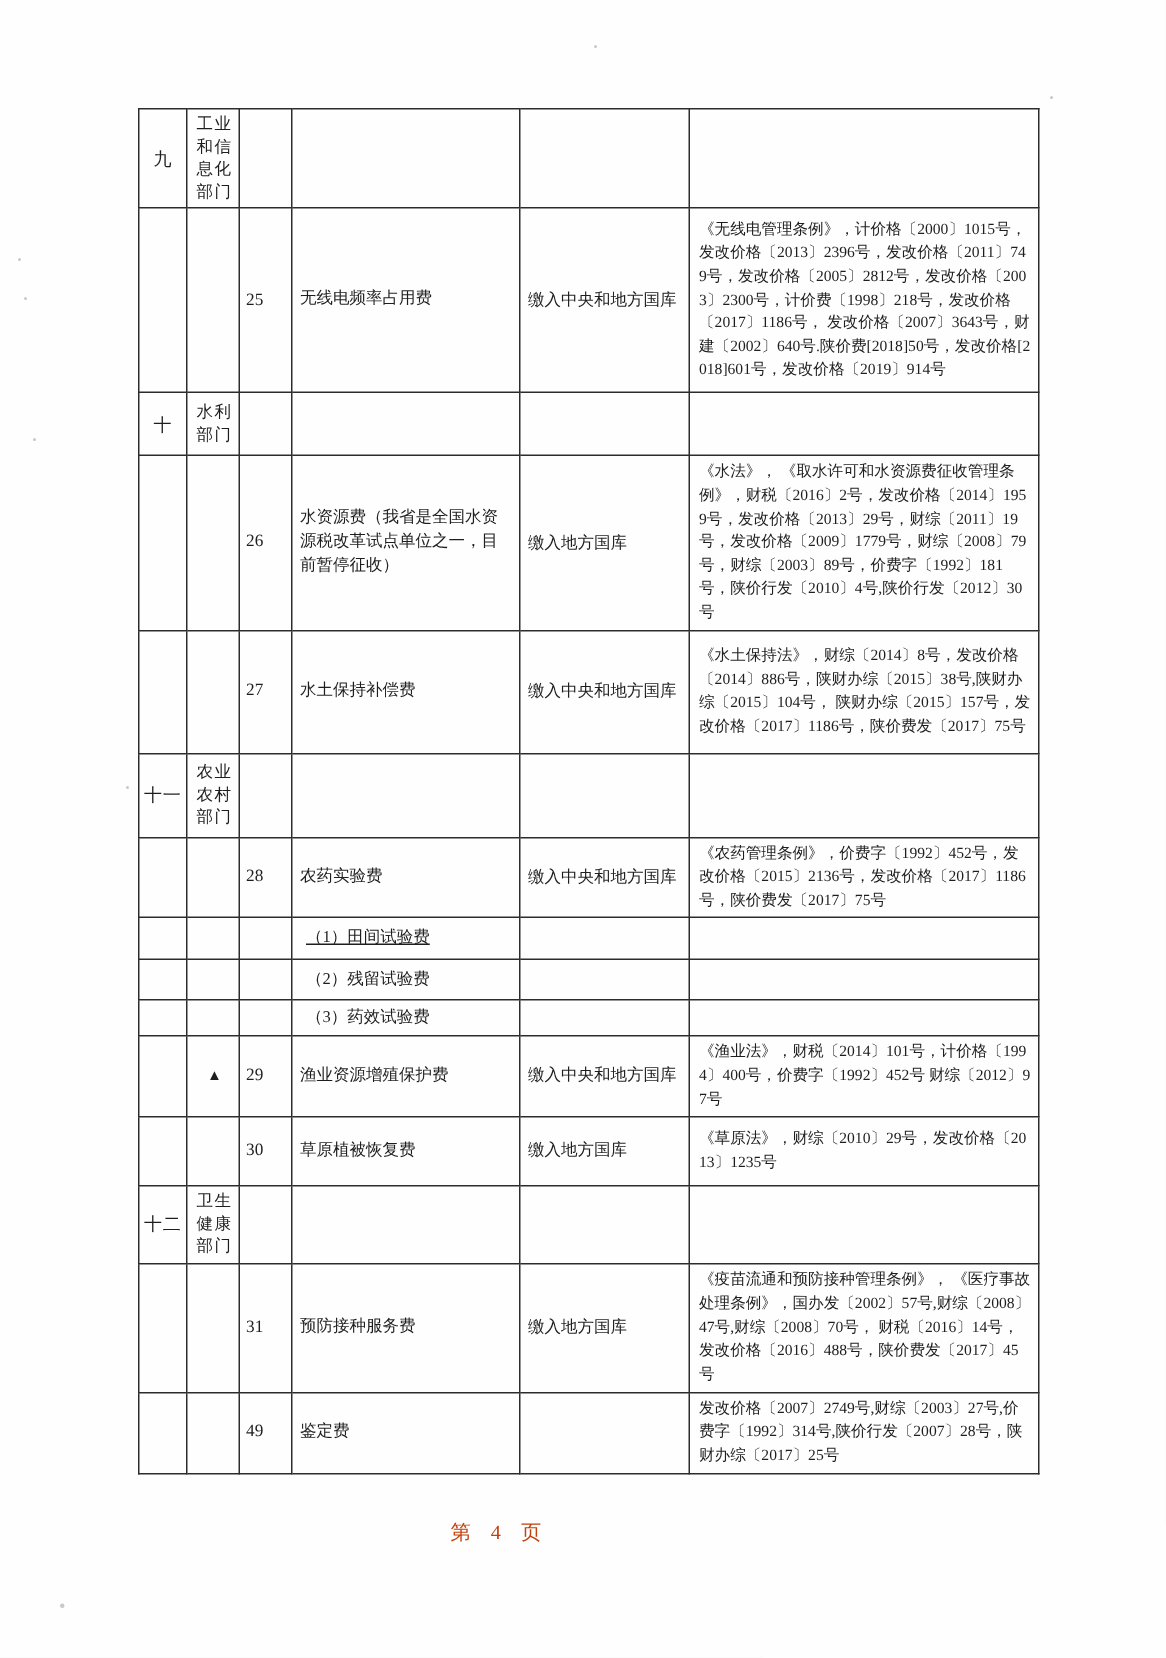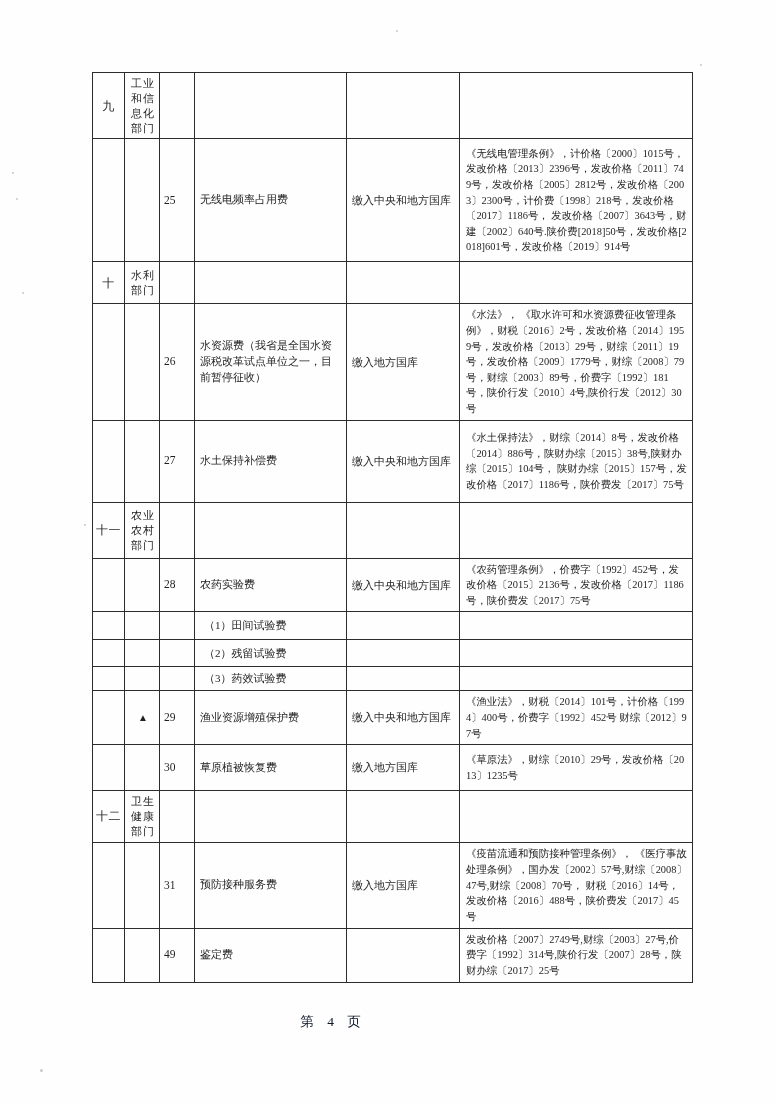--- a/index.html
+++ b/index.html
@@ -72,21 +72,21 @@
     padding:3px 5px 3px 6px;
     vertical-align:middle;
   }
   
   .page-footer{
     position:absolute;
     left:0;top:1013px;width:666px;
     text-align:center;
     font-size:13.5px;
     letter-spacing:5px;
-    color:#0f172a;
+    color:#c2410c;
   }
   
   .speck{
     position:absolute;
     background:#8a8a8a;
     border-radius:50%;
     opacity:.45;
   }
 </style>
 </head>
@@ -153,21 +153,21 @@
           <td class="c-basis"></td>
         </tr>
         <tr class="row-item" style="height: 48px;">
           <td class="c-section"></td>
           <td class="c-dept"></td>
           <td class="c-num">28</td>
           <td class="c-name">农药实验费</td>
           <td class="c-dest">缴入中央和地方国库</td>
           <td class="c-basis">《农药管理条例》，价费字〔1992〕452号，发改价格〔2015〕2136号，发改价格〔2017〕1186号，陕价费发〔2017〕75号</td>
         </tr>
-        <tr class="row-subitem" style="height: 28px;">
+        <tr class="row-subitem" style="height: 28px; text-decoration: underline;">
           <td class="c-section"></td>
           <td class="c-dept"></td>
           <td class="c-num"></td>
           <td class="c-name">（1）田间试验费</td>
           <td class="c-dest"></td>
           <td class="c-basis"></td>
         </tr>
         <tr class="row-subitem" style="height: 27px;">
           <td class="c-section"></td>
           <td class="c-dept"></td>

